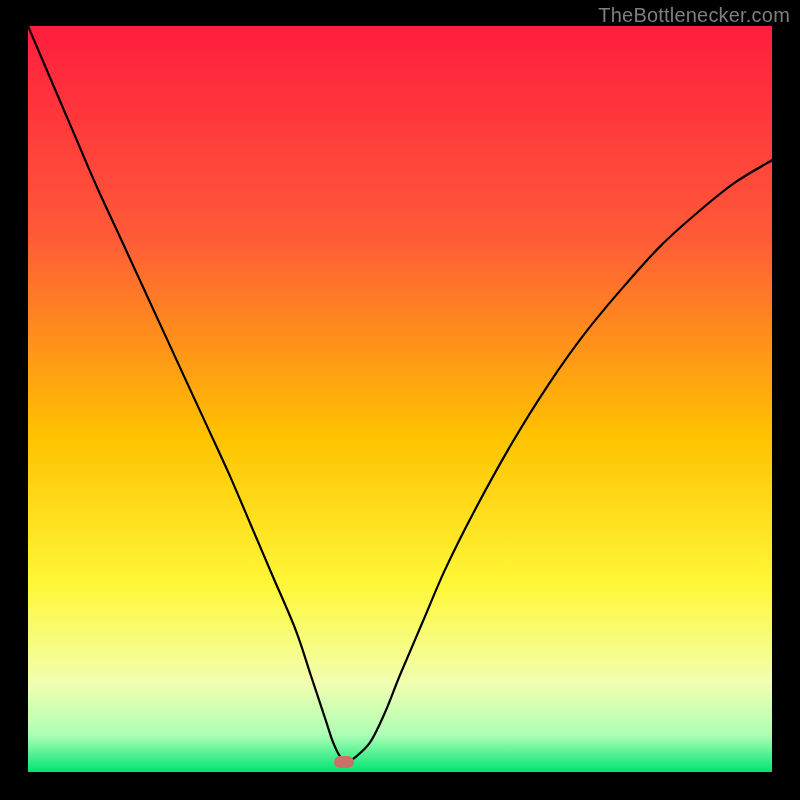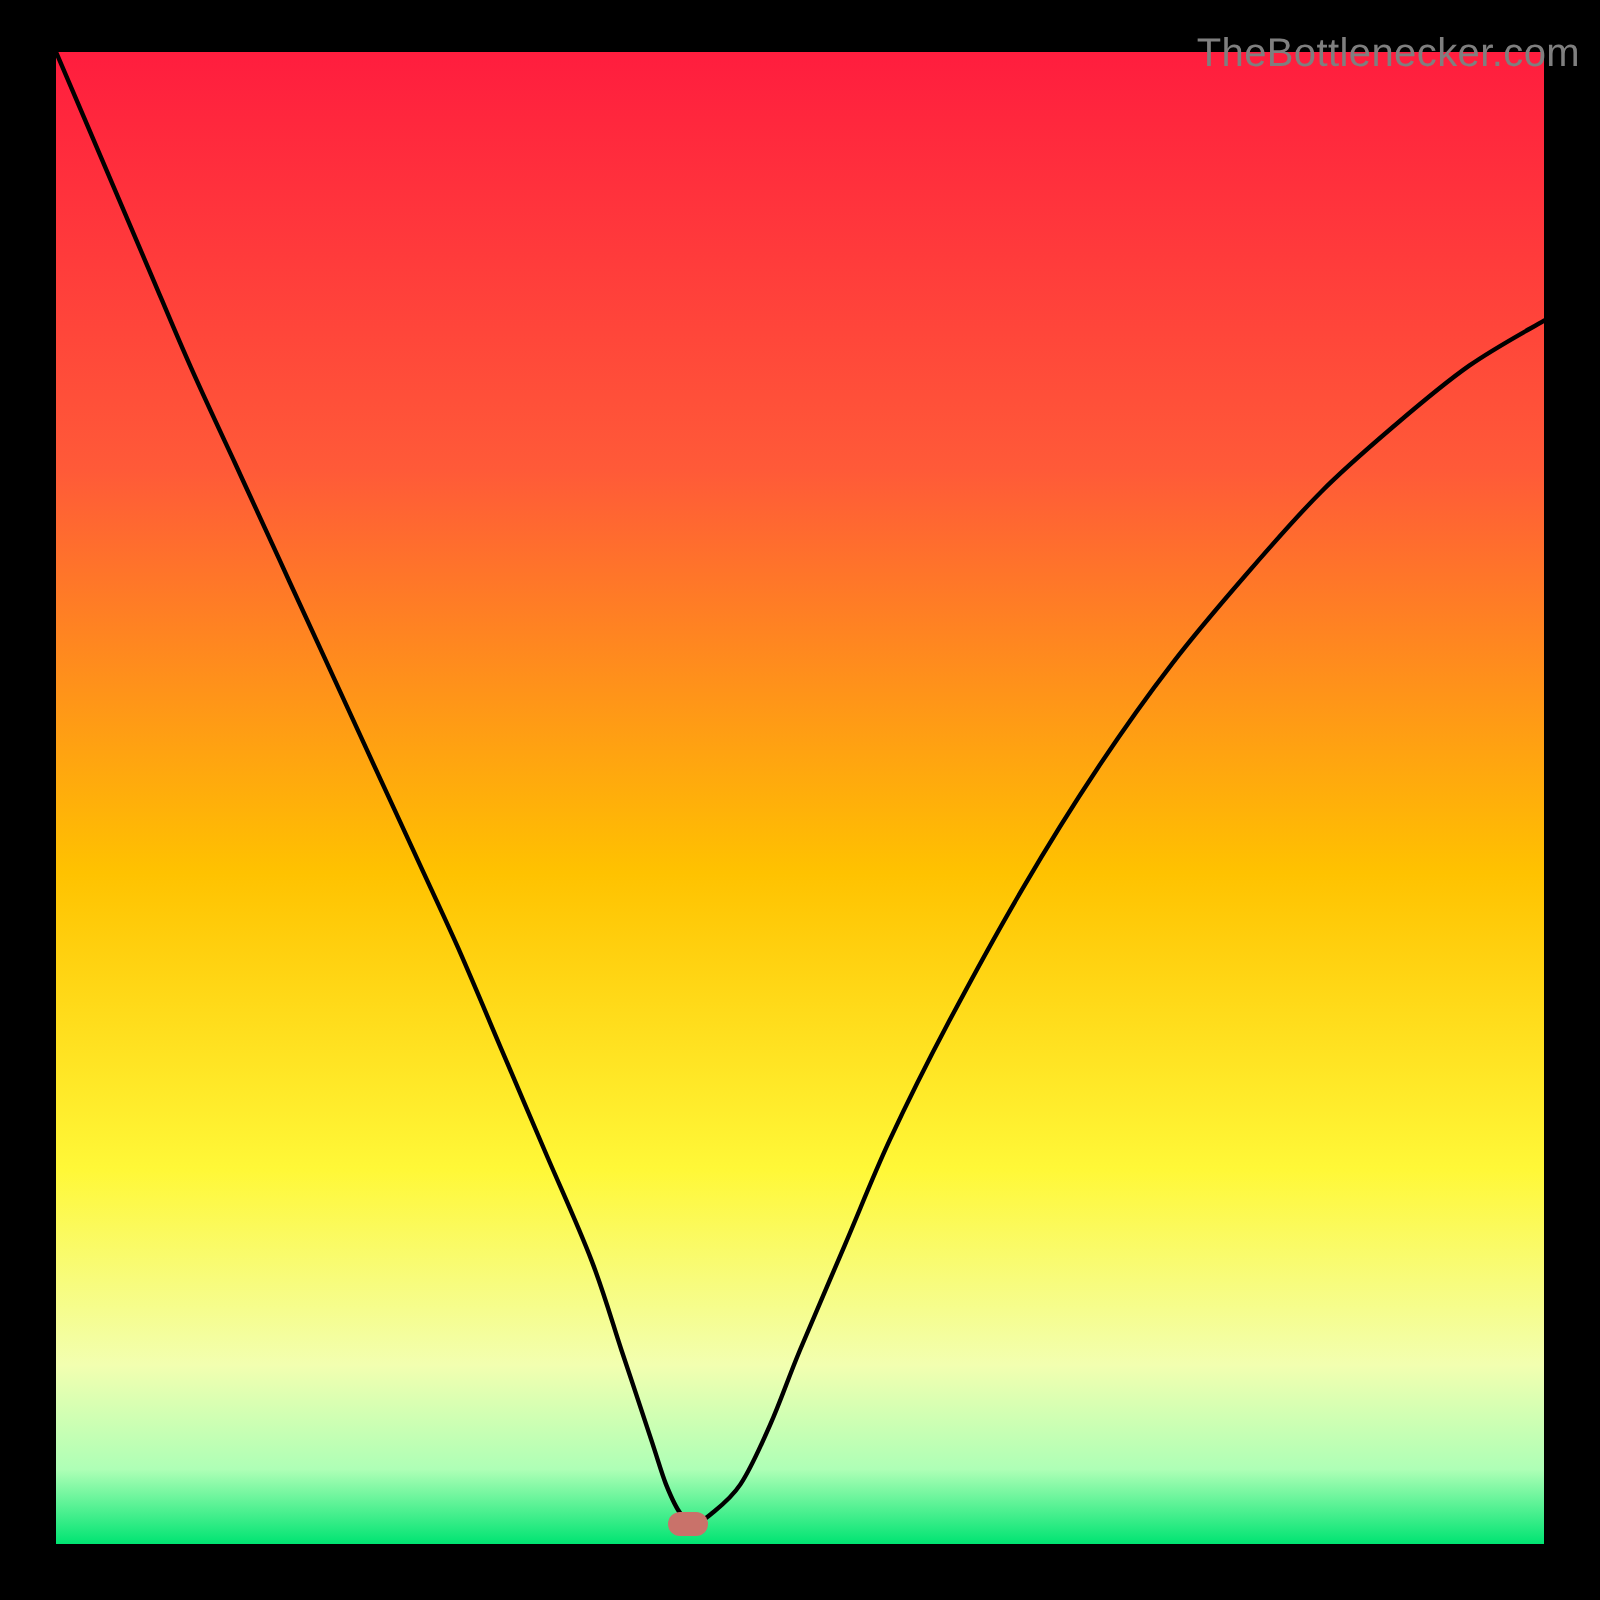--- a/index.html
+++ b/index.html
@@ -30,21 +30,21 @@
   .gradient {
     position: absolute;
     inset: 0;
   }
   .curve {
     position: absolute;
     inset: 0;
   }
   .attribution {
     position: absolute;
-    top: 16px;
+    top: 4px;
     right: 10px;
     color: #7f7f7f;
     font-size: 20px;
     letter-spacing: 0.2px;
   }
   .marker {
     position: absolute;
     width: 20px;
     height: 12px;
     background: #c9726a;

